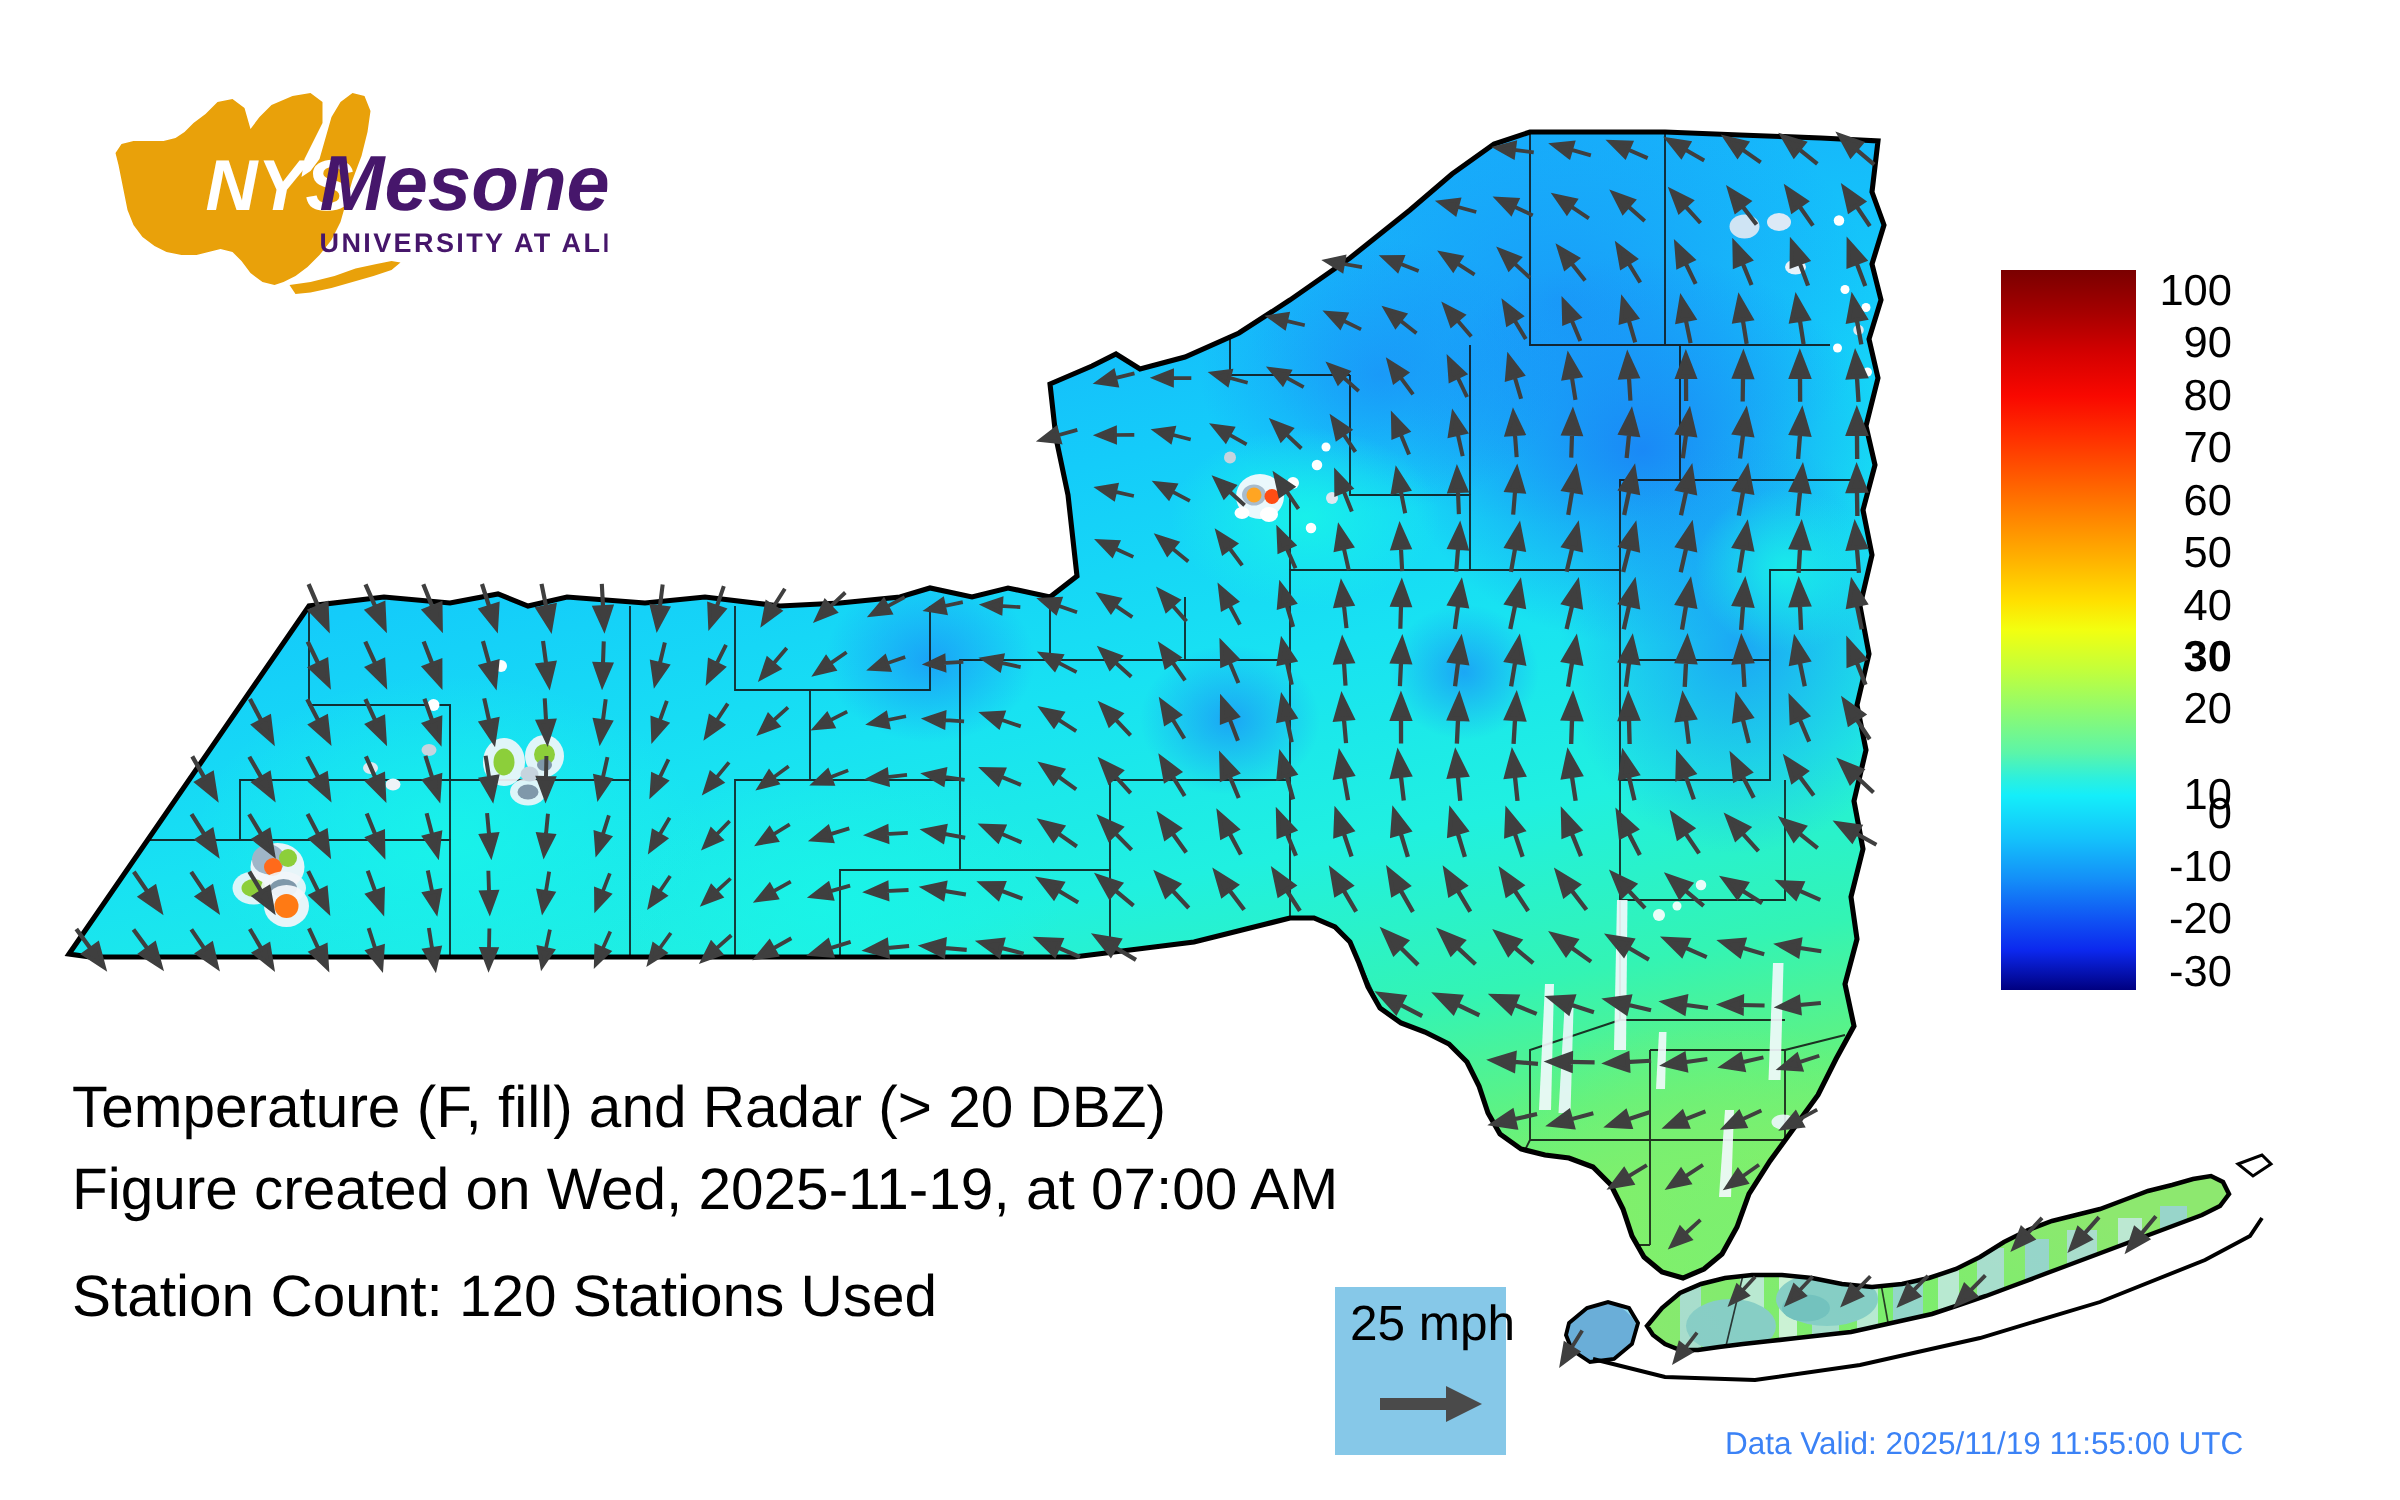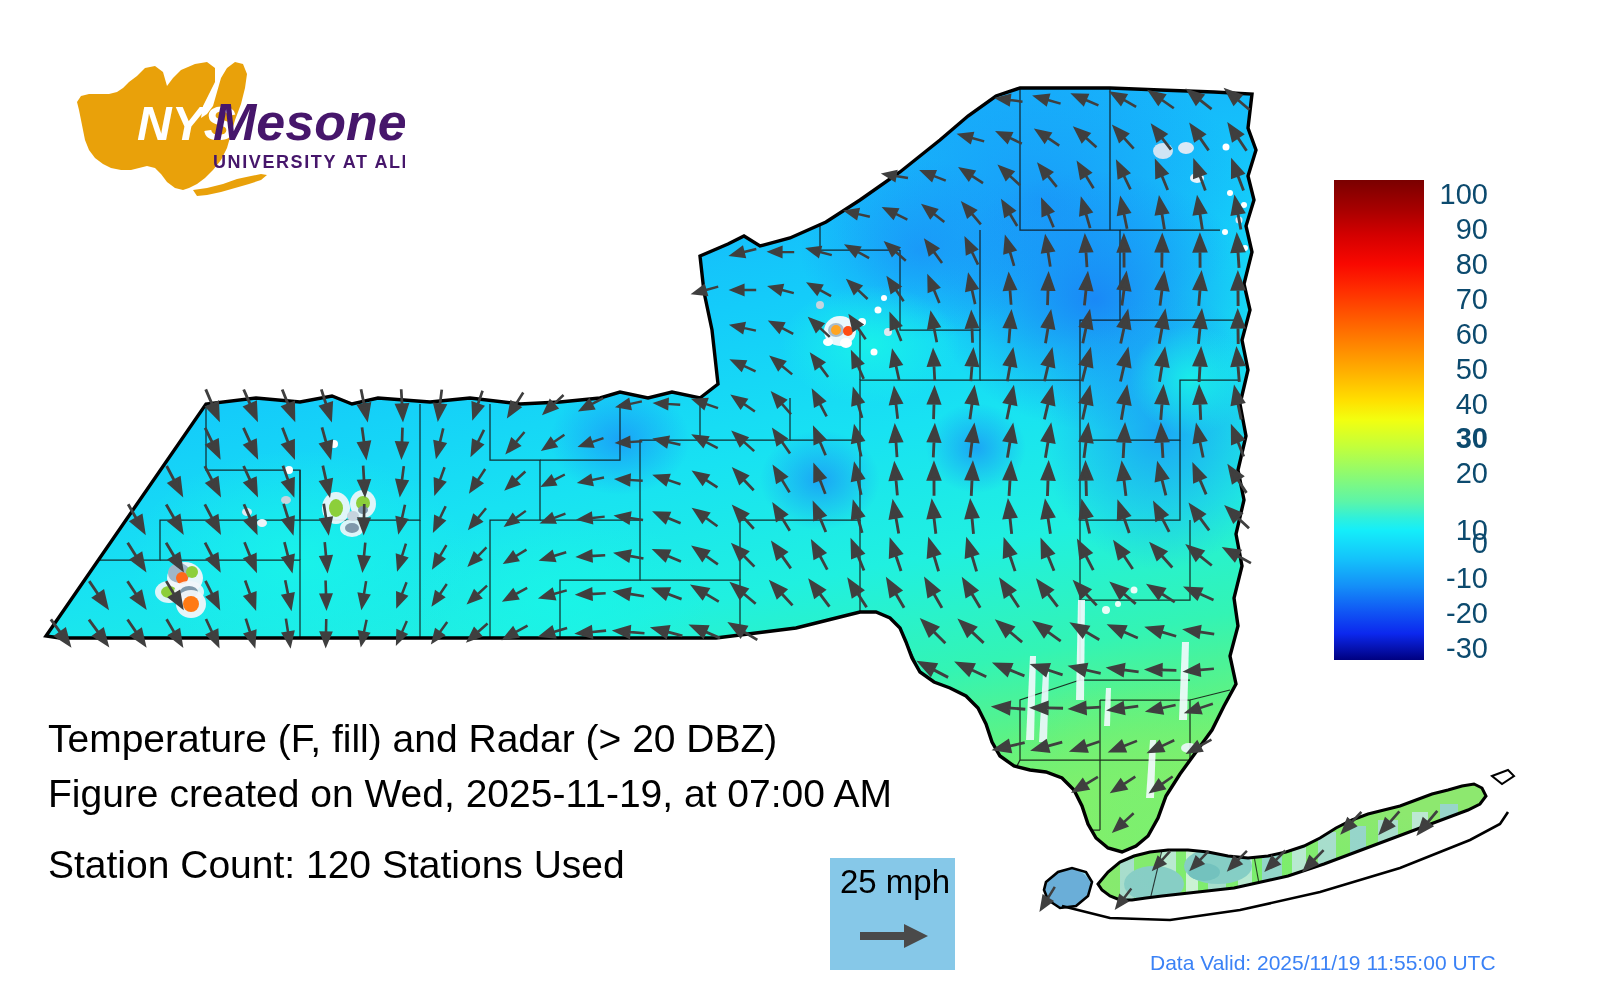--- a/index.html
+++ b/index.html
@@ -15,31 +15,31 @@
 
   
   #map-wrap{position:absolute;left:0;top:0;width:1600px;height:1000px;}
   #map-svg{position:absolute;left:0;top:0;}
 
   
   #colorbar{position:absolute;left:1334px;top:180px;width:90px;height:480px;}
   #cb-grad{width:100%;height:100%;}
   #cb-labels{position:absolute;left:1428px;top:180px;width:80px;height:480px;}
   .cb-tick{position:absolute;left:0;width:60px;text-align:right;
-           font-size:29px;line-height:29px;color:#0c4a6e;}
+           font-size:29px;line-height:29px;color:#000000;}
 
   
   .caption{position:absolute;left:48px;font-size:39px;line-height:30px;color:#000000;
            white-space:nowrap;}
   #cap-1{top:724px;}
   #cap-2{top:779px;}
   #cap-3{top:850px;}
 
   
-  #wind-legend{position:absolute;left:830px;top:858px;width:125px;height:112px;
+  #wind-legend{position:absolute;left:890px;top:858px;width:114px;height:112px;
                background:#86c8e8;}
   #wind-legend .wl-text{position:absolute;left:10px;top:6px;font-size:33px;
                line-height:36px;color:#000;white-space:nowrap;}
   #wind-legend .wl-arrow{position:absolute;left:28px;top:62px;}
 
   
   #data-valid{position:absolute;left:1150px;top:952px;font-size:21px;
               line-height:22px;color:#3b82f6;white-space:nowrap;}
 </style>
 </head>

